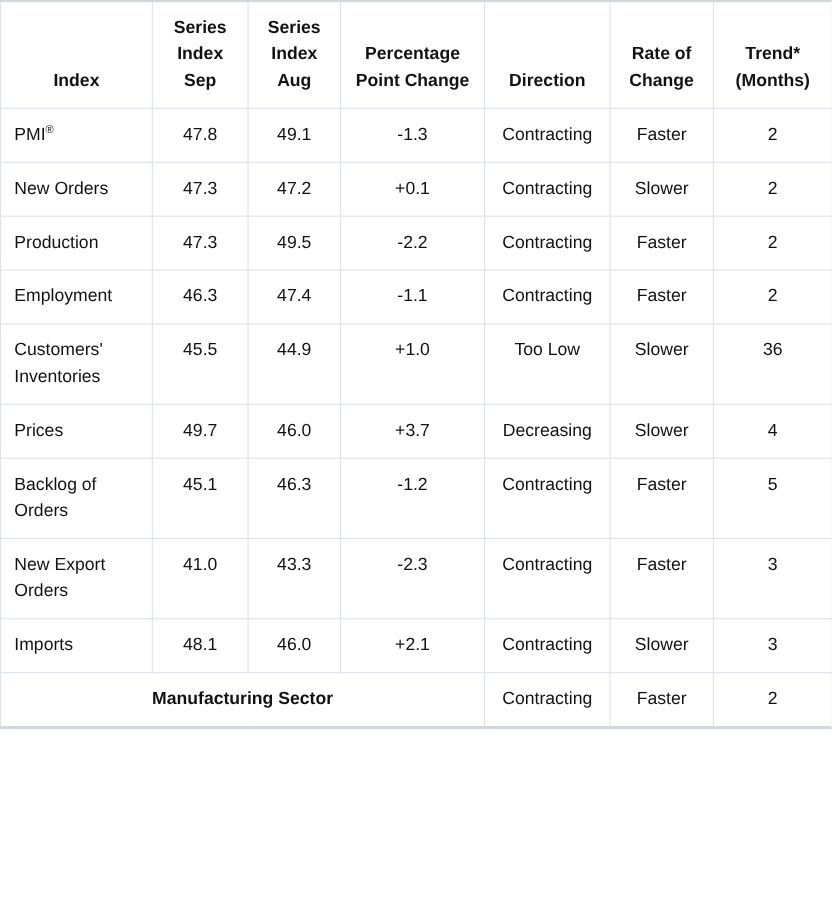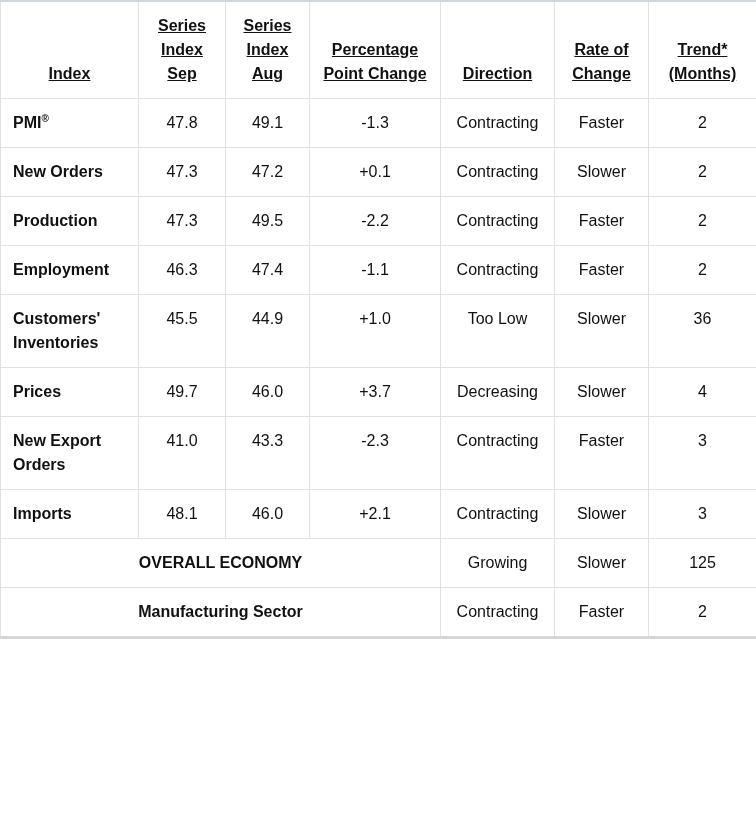--- a/index.html
+++ b/index.html
@@ -23,26 +23,25 @@
     border: 1px solid #dee2e6;
     padding: 12px 10px;
     font-size: 16px;
     line-height: 1.5;
     background: #ffffff;
   }
   .report-table thead th {
     vertical-align: bottom;
     text-align: center;
     font-weight: bold;
-    text-decoration: underline;
   }
   .report-table tbody th.index-cell {
     vertical-align: top;
     text-align: left;
-    font-weight: bold;
+    font-weight: normal;
     padding-left: 12px;
   }
   .report-table tbody td {
     vertical-align: top;
     text-align: center;
     font-weight: normal;
   }
   .report-table td.summary-label {
     font-weight: bold;
     text-align: center;
@@ -125,43 +124,46 @@
     <tr>
       <th class="index-cell">Prices</th>
       <td>49.7</td>
       <td>46.0</td>
       <td>+3.7</td>
       <td>Decreasing</td>
       <td>Slower</td>
       <td>4</td>
     </tr>
     <tr>
+      <th class="index-cell">Backlog of Orders</th>
+      <td>45.1</td>
+      <td>46.3</td>
+      <td>-1.2</td>
+      <td>Contracting</td>
+      <td>Faster</td>
+      <td>5</td>
+    </tr>
+    <tr>
       <th class="index-cell">New Export Orders</th>
       <td>41.0</td>
       <td>43.3</td>
       <td>-2.3</td>
       <td>Contracting</td>
       <td>Faster</td>
       <td>3</td>
     </tr>
     <tr>
       <th class="index-cell">Imports</th>
       <td>48.1</td>
       <td>46.0</td>
       <td>+2.1</td>
       <td>Contracting</td>
       <td>Slower</td>
       <td>3</td>
     </tr>
     <tr>
-      <td class="summary-label" colspan="4">OVERALL ECONOMY</td>
-      <td>Growing</td>
-      <td>Slower</td>
-      <td>125</td>
-    </tr>
-    <tr>
       <td class="summary-label" colspan="4">Manufacturing Sector</td>
       <td>Contracting</td>
       <td>Faster</td>
       <td>2</td>
     </tr>
   </tbody>
 </table>
 
 </body></html>

